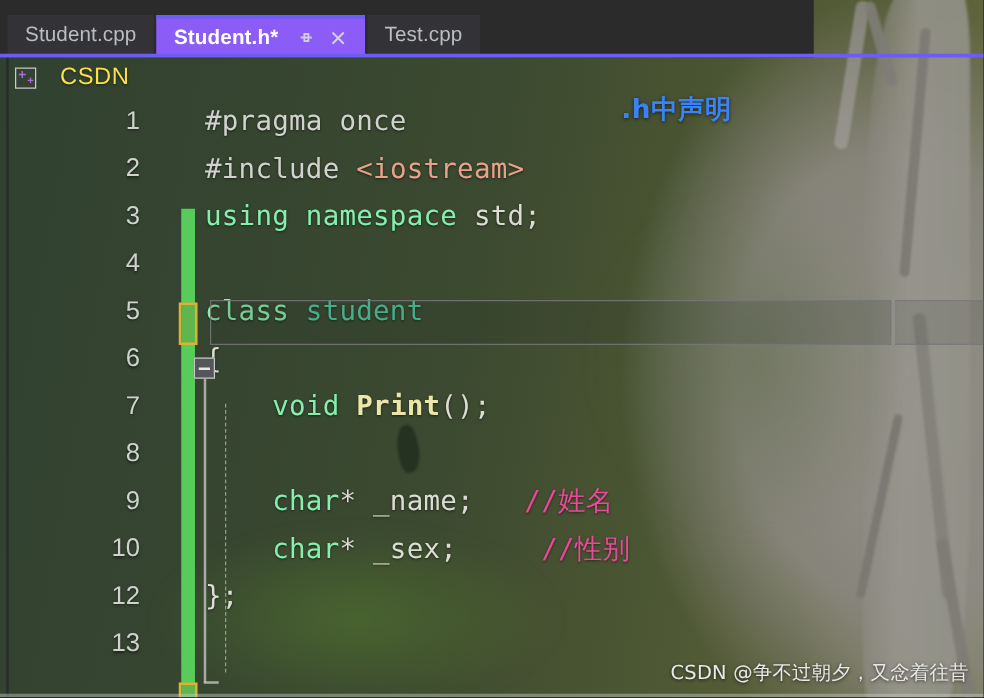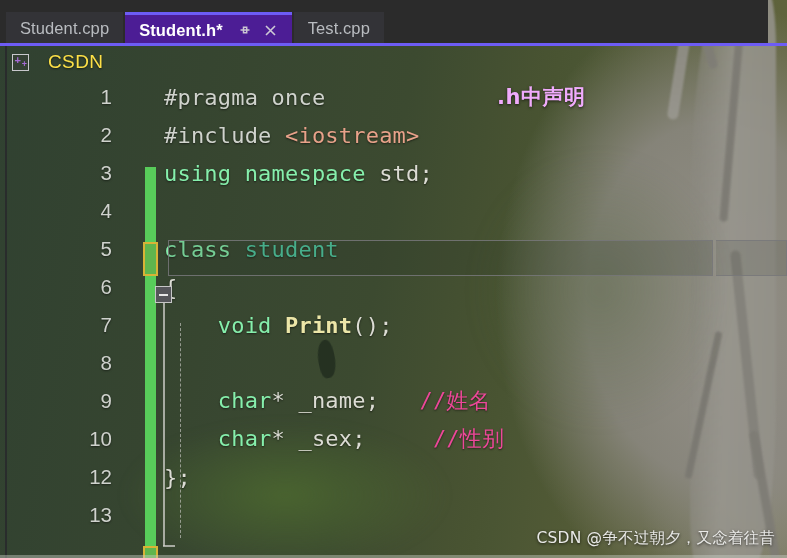--- a/index.html
+++ b/index.html
@@ -56,42 +56,42 @@
     filter:blur(6px);
   }
   .greenblob2{
     position:absolute;left:470px;top:150px;width:260px;height:280px;
     background:radial-gradient(ellipse at center,rgba(74,94,52,.35),rgba(74,94,52,0) 70%);
     filter:blur(8px);
   }
 
   
   .topbar{
-    position:absolute;left:0;top:0;width:768px;height:46px;
+    position:absolute;left:0;top:0;width:651px;height:46px;
     background:#2b2b2b;
   }
   .tabstrip{
     position:absolute;left:6px;top:12px;height:33px;
     display:flex;align-items:stretch;
   }
   .tab{
     position:relative;
     display:flex;align-items:center;
     padding:0 14px;
     height:33px;
     background:#333337;
     color:#b9bcc0;
     font-size:16.5px;
     letter-spacing:.1px;
     margin-right:2px;
     white-space:nowrap;
     cursor:pointer;
   }
   .tab.active{
-    background:#4c1d95;
+    background:#8b5cf6;
     color:#ffffff;
     font-weight:bold;
     border-top:3px solid #6d5cf5;
     padding-top:0;
   }
   .tab .tname{line-height:1;}
   .tab-actions{display:flex;align-items:center;margin-left:14px;gap:11px;}
   .tab-ico{
     width:15px;height:15px;position:relative;opacity:.9;cursor:pointer;
   }
@@ -221,22 +221,22 @@
   .currentline2{
     position:absolute;left:716px;top:194px;width:71px;height:36px;
     border:1.5px solid rgba(120,120,122,.85);
     border-left:none;
     background:rgba(40,52,38,.12);
     z-index:5;
   }
 
   
   .annot{
-    position:absolute;left:497px;top:83px;
-    color:#f0abfc;
+    position:absolute;left:497px;top:73px;
+    color:#3b82f6;
     font-family:"DejaVu Sans","Liberation Sans",sans-serif;
     font-size:21px;font-weight:bold;
     letter-spacing:.5px;
     text-shadow:0 1px 3px rgba(0,0,0,.65);
     z-index:8;
     text-align:center;
   }
 
   
   .watermark{

